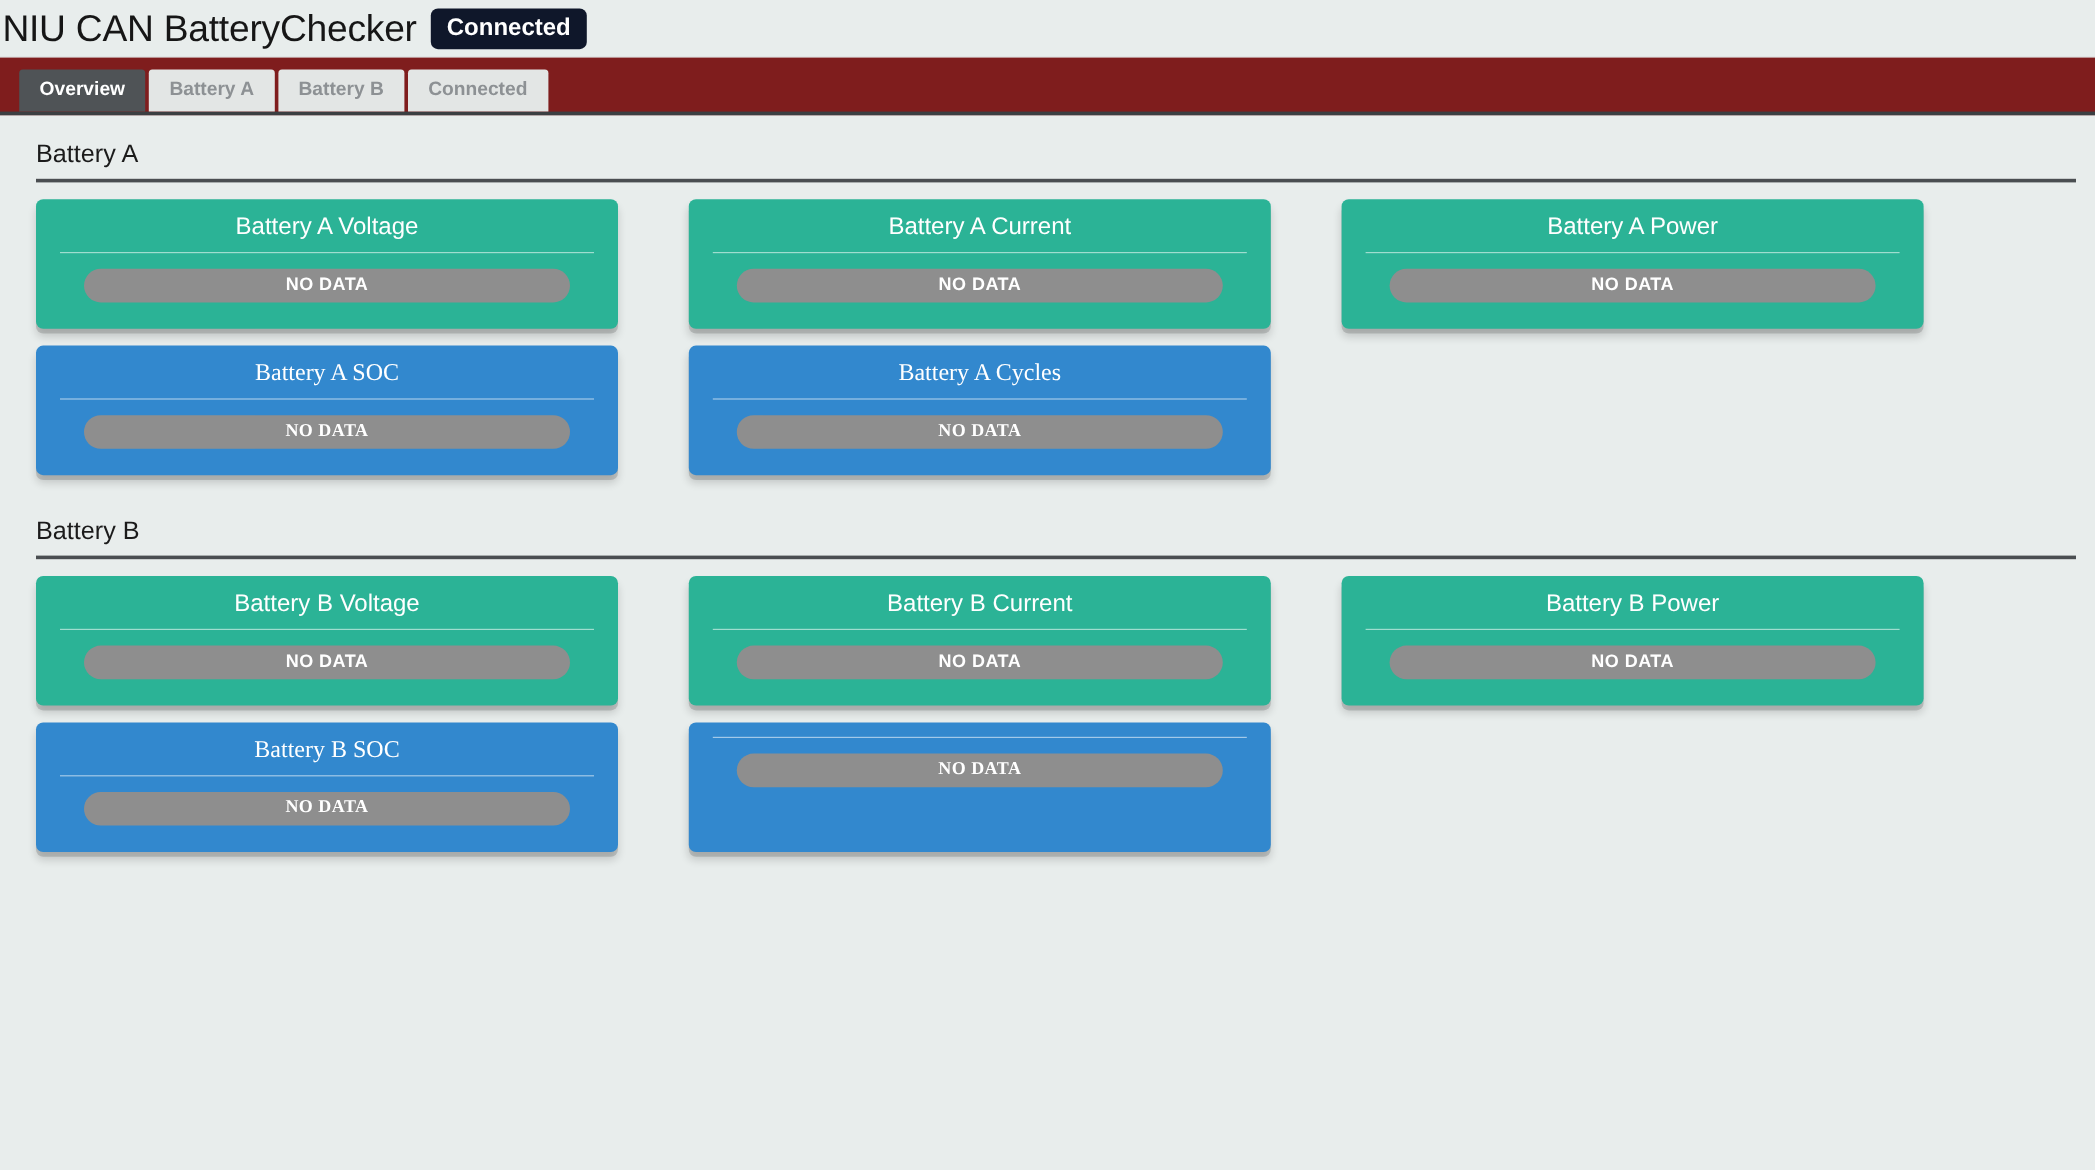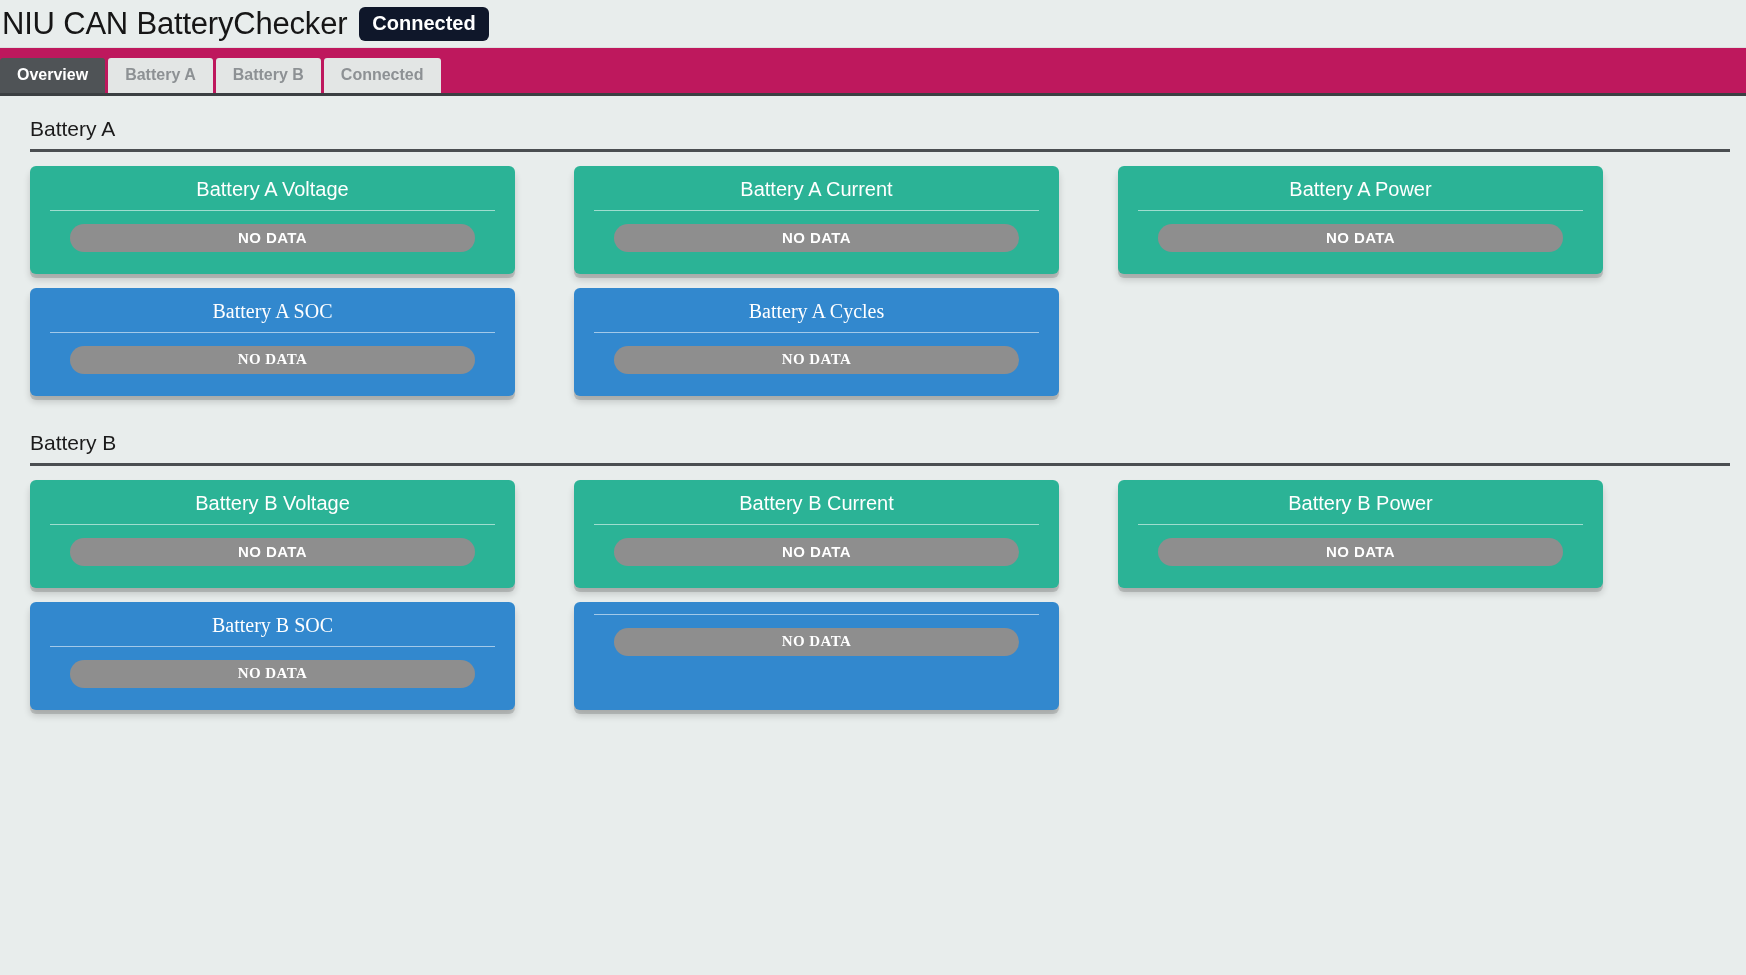--- a/index.html
+++ b/index.html
@@ -43,22 +43,23 @@
     padding: 6px 13px 8px 13px;
     line-height: 1;
     white-space: nowrap;
   }
 
   
   .tabbar {
     height: 48px;
     display: flex;
     align-items: flex-end;
+    padding-left: 16px;
     border-bottom: 3px solid #3b3f42;
-    background: #be185d;
+    background: #7f1d1d;
   }
   .tab {
     font-size: 16px;
     font-weight: bold;
     color: #8d9194;
     background: #e3e6e5;
     padding: 9px 17px 10px 17px;
     margin-right: 3px;
     border-radius: 3px 3px 0 0;
     line-height: 1;

